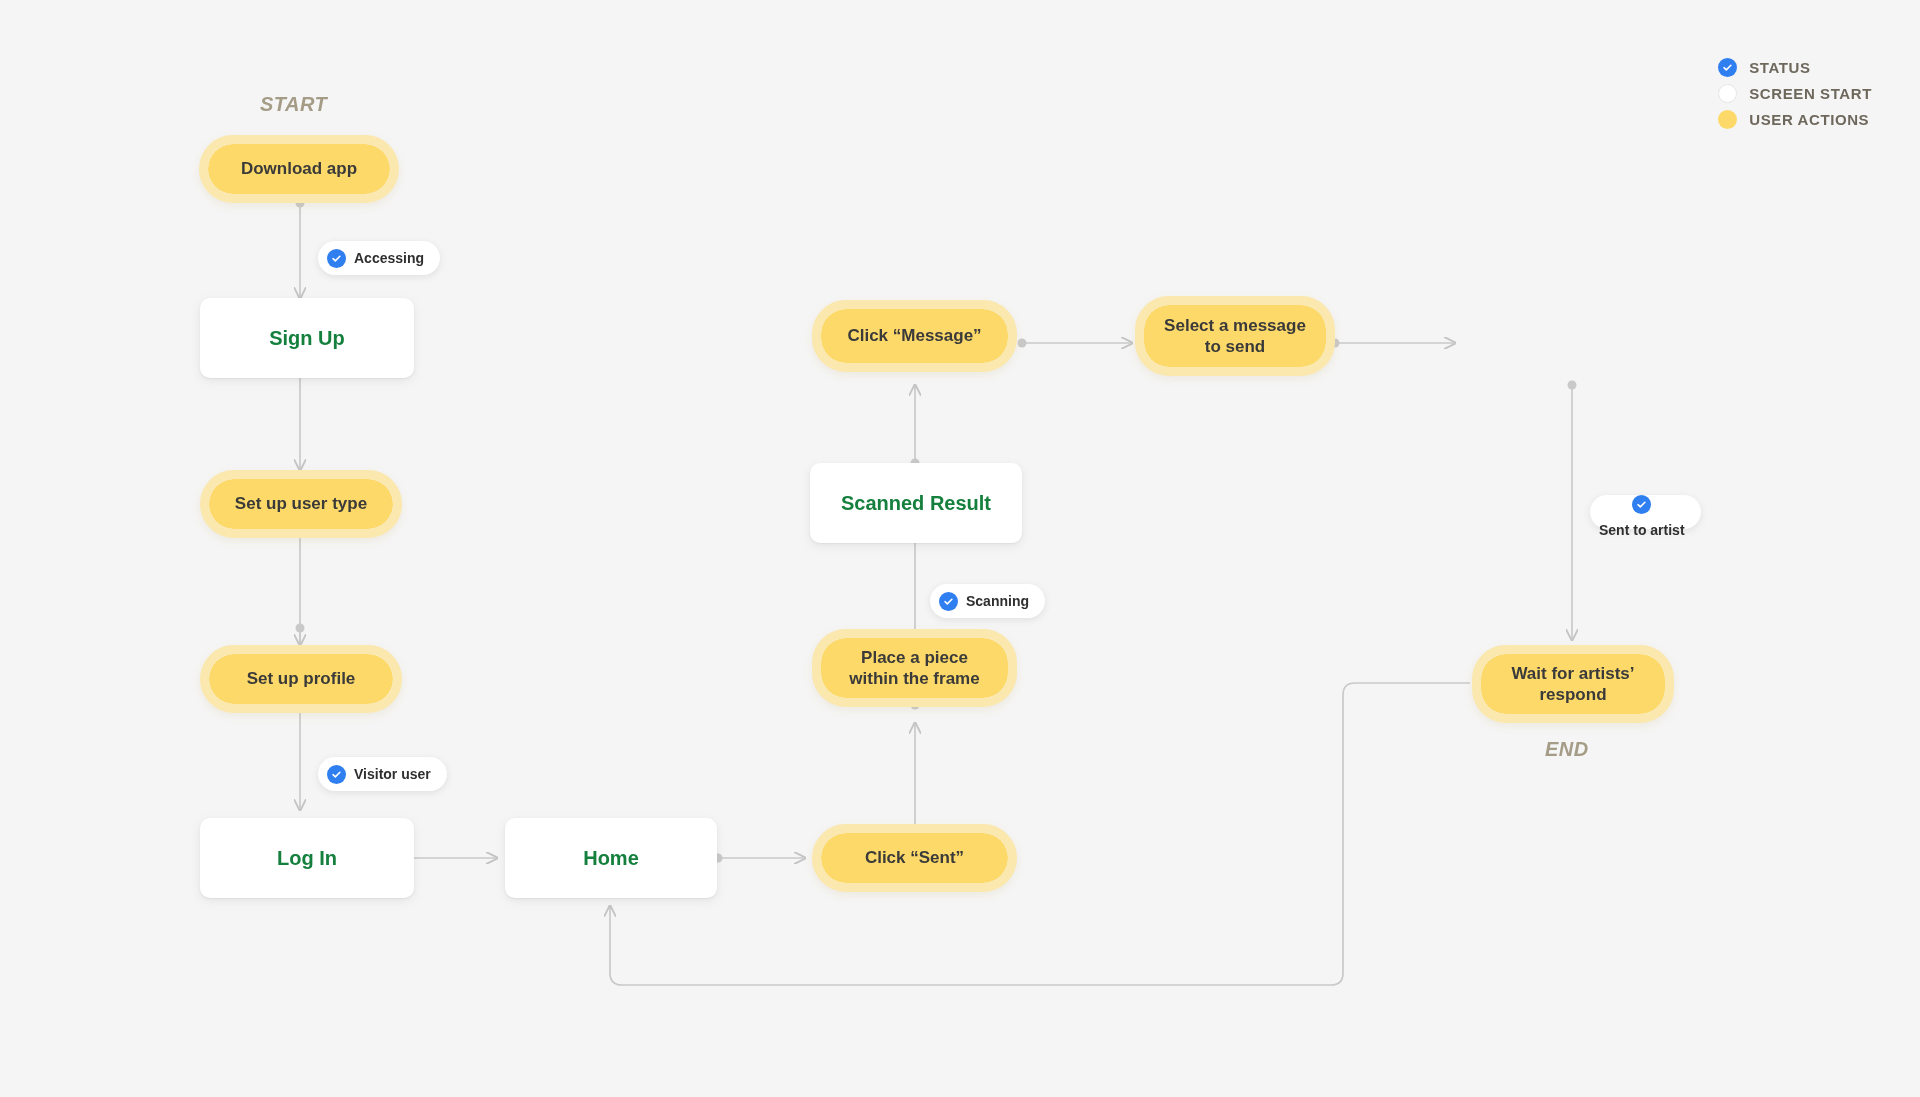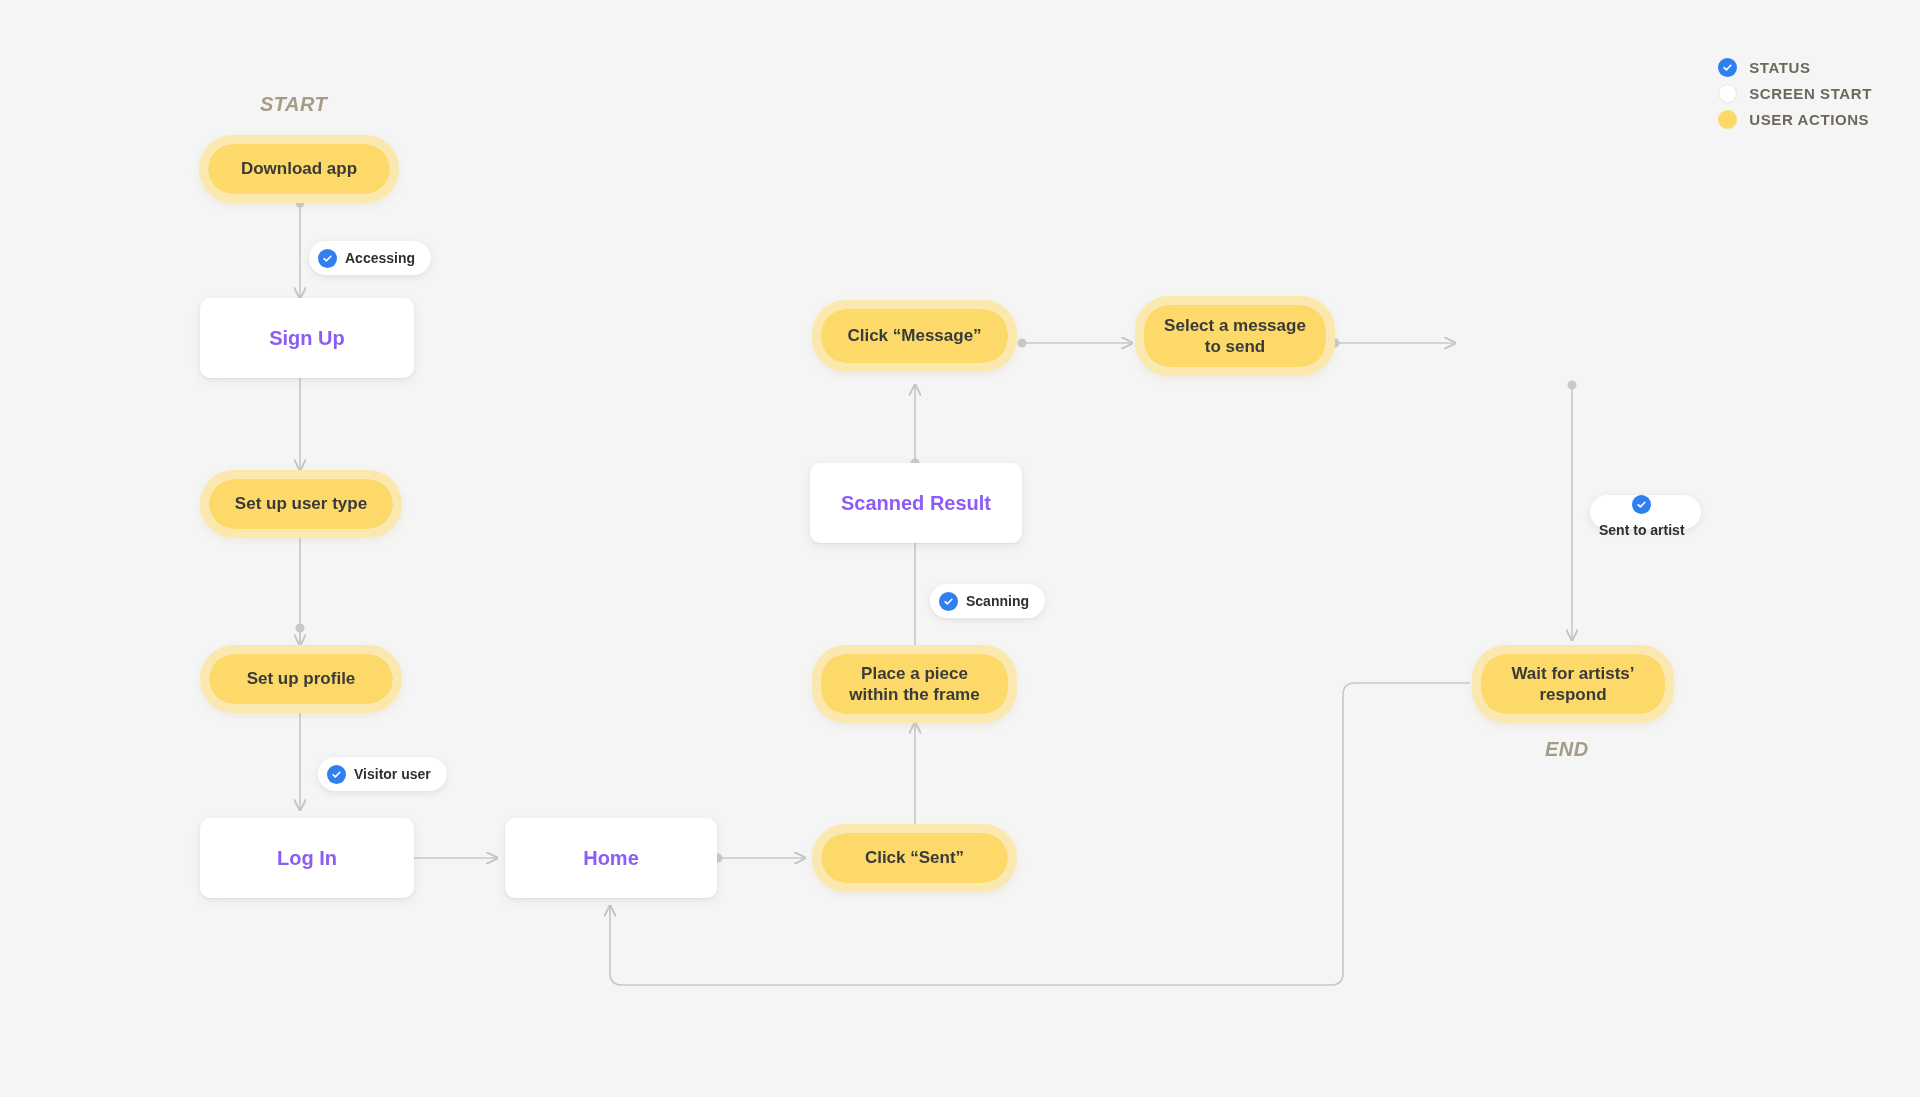--- a/index.html
+++ b/index.html
@@ -36,21 +36,21 @@
     color: #3a3a3a;
   }
 
   
   .node.screen {
     background: #ffffff;
     border-radius: 10px;
     box-shadow: 0 3px 10px rgba(120,120,120,0.13), 0 1px 2px rgba(120,120,120,0.10);
     font-size: 20px;
     font-weight: 700;
-    color: #8b5cf6;
+    color: #15803d;
   }
 
   
   .node.action {
     background: #fcd968;
     border-radius: 34px;
     border: 9px solid #fbe8ae;
     background-clip: padding-box;
     font-size: 17px;
     font-weight: 700;
@@ -214,32 +214,32 @@
   <div class="node action" style="left:200px; top:470px; width:202px; height:68px;">Set up user type</div>
 
   <div class="node action" style="left:200px; top:645px; width:202px; height:68px;">Set up profile</div>
 
   <div class="node screen" style="left:200px; top:818px; width:214px; height:80px;">Log In</div>
 
   <div class="node screen" style="left:505px; top:818px; width:212px; height:80px;">Home</div>
 
   <div class="node action" style="left:812px; top:824px; width:205px; height:68px;">Click “Sent”</div>
 
-  <div class="node action" style="left:812px; top:645px; width:205px; height:78px;">Place a piece<br>within the frame</div>
+  <div class="node action" style="left:812px; top:629px; width:205px; height:78px;">Place a piece<br>within the frame</div>
 
   <div class="node screen" style="left:810px; top:463px; width:212px; height:80px;">Scanned Result</div>
 
   <div class="node action" style="left:812px; top:300px; width:205px; height:72px;">Click “Message”</div>
 
   <div class="node action" style="left:1135px; top:296px; width:200px; height:80px;">Select a message<br>to send</div>
 
 
   <div class="node action" style="left:1472px; top:645px; width:202px; height:78px;">Wait for artists’<br>respond</div>
 
-  <div class="status-pill" style="left:309px; top:241px;">
+  <div class="status-pill" style="left:318px; top:241px;">
     <span class="check-dot">
       <svg width="11" height="11" viewBox="0 0 12 12" aria-hidden="true">
         <path d="M2.2 6.2 L4.7 8.6 L9.7 3.5" fill="none" stroke="#ffffff" stroke-width="1.7" stroke-linecap="round" stroke-linejoin="round"></path>
       </svg>
     </span>
     <span>Accessing</span>
   </div>
 
   <div class="status-pill" style="left:318px; top:757px;">
     <span class="check-dot">

